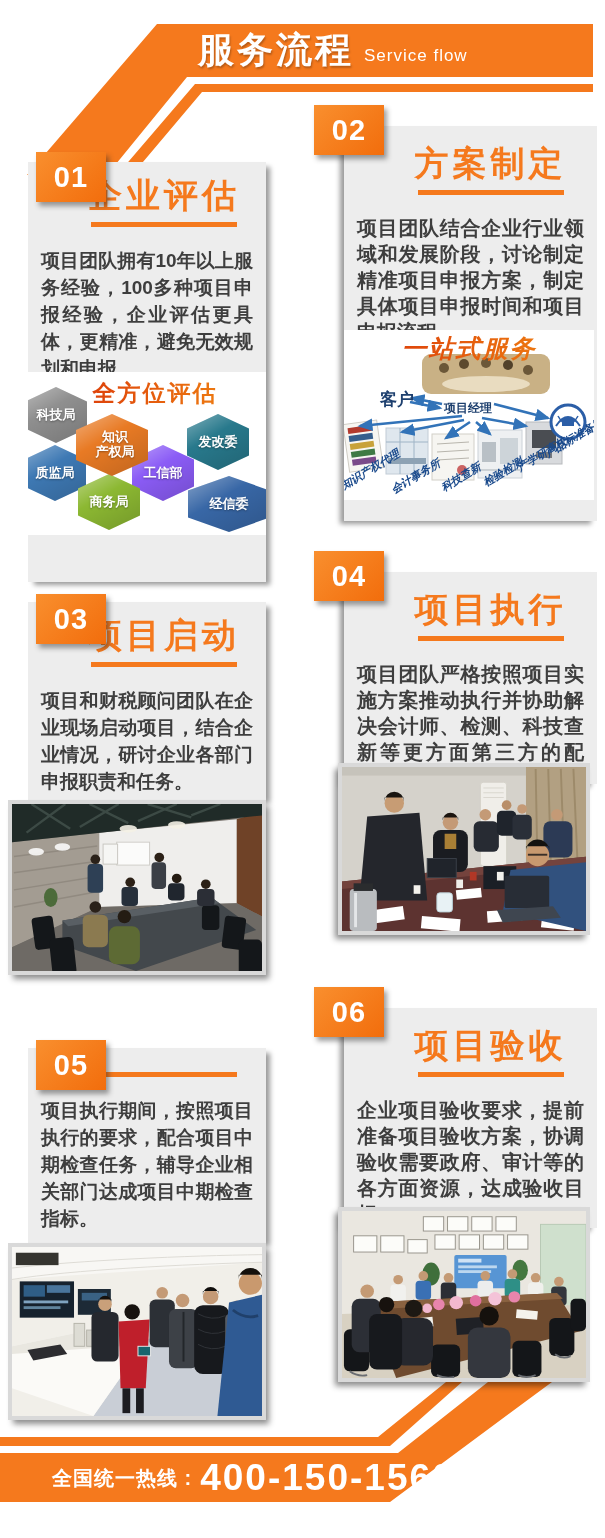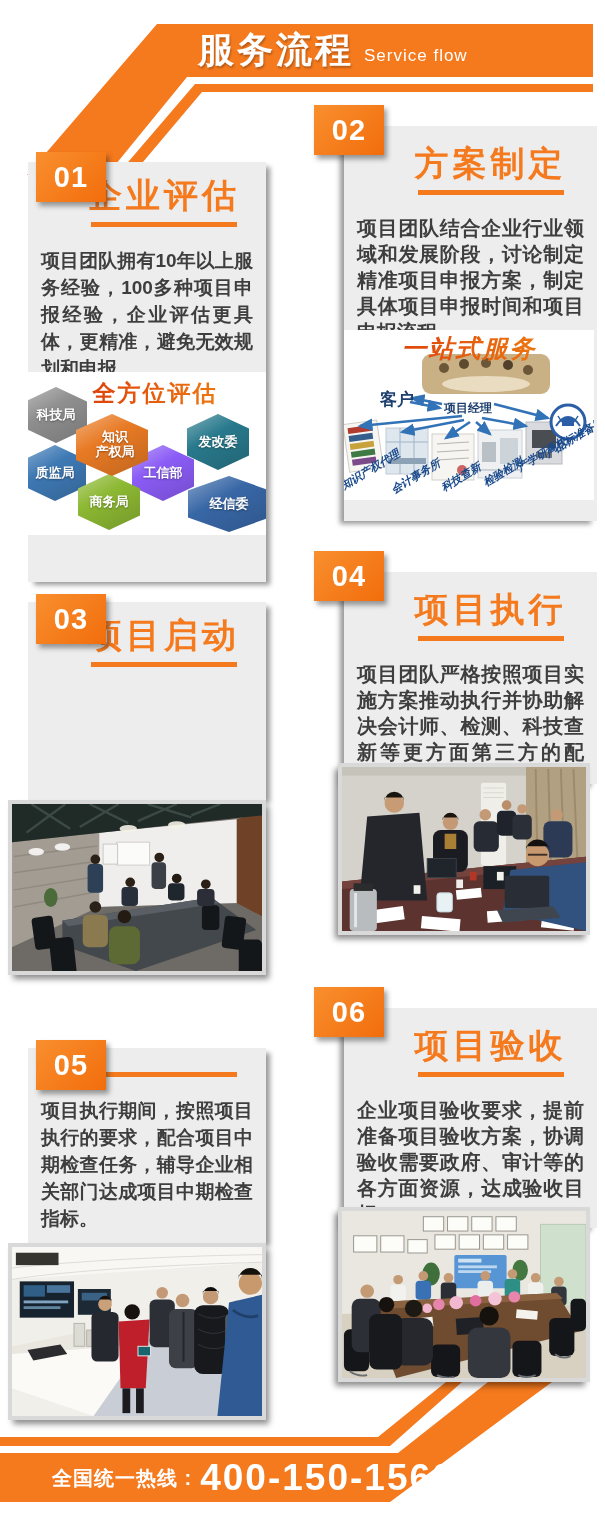--- a/index.html
+++ b/index.html
@@ -193,20 +193,21 @@
     <span class="os-label" style="left:144px;top:145px">检验检测</span>
     <span class="os-label" style="left:178px;top:130px">产学研高校</span>
     <span class="os-label" style="left:206px;top:116px">产品标准备案</span>
   </div>
 
   <div class="panel pl" style="left:28px;top:602px;width:238px;height:198px">
     <div class="title-wrap">
       <span class="card-title">项目启动</span>
       <div class="rule"></div>
     </div>
+    <p class="body">项目和财税顾问团队在企业现场启动项目，结合企业情况，研讨企业各部门申报职责和任务。</p>
   </div>
   <div class="numbox" style="left:12px;top:594px">
     <span>03</span>
   </div>
   <div class="photo pl" style="left:8px;top:800px;width:258px;height:175px">
     <svg class="scene" viewBox="0 0 258 175" preserveAspectRatio="none">
       <rect width="258" height="175" fill="#7d7872"></rect>
       <polygon points="0,40 90,30 90,108 0,150" fill="#a39c92"></polygon>
       <g stroke="#918a80" stroke-width="1.5">
         <line x1="2" y1="55" x2="88" y2="44"></line>

